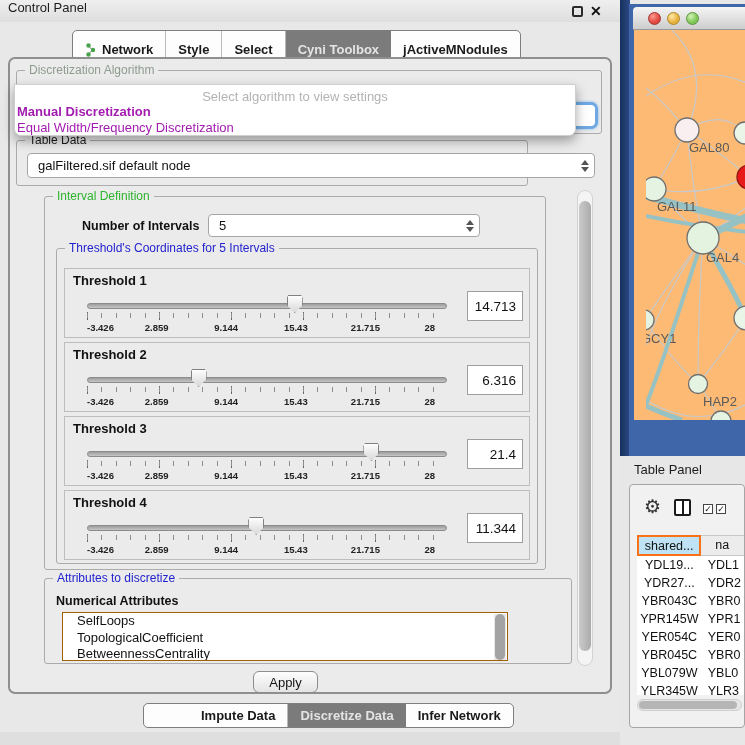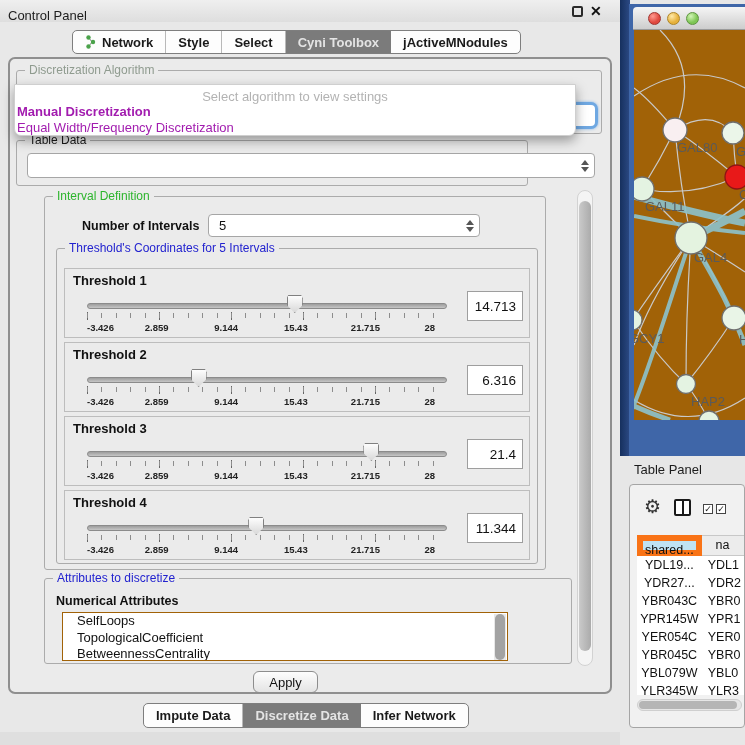--- a/index.html
+++ b/index.html
@@ -3,27 +3,27 @@
 <meta charset="utf-8">
 <style>
   * { margin:0; padding:0; box-sizing:border-box; }
   html,body { width:745px; height:745px; overflow:hidden; }
   body { font-family:"Liberation Sans", sans-serif; background:#e8e8e8; }
   #app { position:relative; width:745px; height:745px; background:#e8e8e8; }
 
   
   .titlebar { position:absolute; left:0; top:0; width:620px; height:22px;
     background:linear-gradient(#efefef,#dedede); }
-  .titlebar-text { position:absolute; left:8px; top:8px; font-size:13px; color:#1c1c1c; }
+  .titlebar-text { position:absolute; left:8px; top:0; font-size:13px; color:#1c1c1c; }
   .float-btn { position:absolute; left:572px; top:6px; width:11px; height:11px;
     border:2px solid #2a2a2a; border-radius:2px; }
   .close-btn { position:absolute; left:590px; top:3px; font-size:14px; font-weight:bold; color:#111; }
 
   .tabgroup { position:absolute; display:flex; background:#fdfdfd; border:1px solid #7e7e7e;
-    border-radius:5px; overflow:hidden; height:24px; }
+    border-radius:5px; overflow:hidden; height:39px; }
   .tab { display:flex; align-items:center; gap:5px; padding:0 12px; font-size:13px;
     font-weight:600; color:#1a1a1a; border-right:1px solid #b9b9b9; white-space:nowrap; }
   .tab:last-child { border-right:none; }
   .tab.sel { background:#7b7b7b; color:#e4e4e4; border-right:none; }
 
   .outer-panel { position:absolute; left:8px; top:57px; width:604px; height:637px;
     border:2px solid #8f8f8f; border-radius:7px; background:#ebebeb; }
 
   .groupbox { position:absolute; border:1px solid #ababab; border-radius:3px; }
   .groupbox-label { position:absolute; top:-8px; left:8px; background:#ebebeb; padding:0 4px;
@@ -107,35 +107,35 @@
   .right-bg { position:absolute; left:620px; top:0; width:125px; height:745px; background:#e7e7e7; }
   .navy-strip { position:absolute; left:620px; top:0; width:10px; height:456px;
     background:linear-gradient(to right,#16305e,#2c4a85); }
   .net-window { position:absolute; left:629px; top:4px; width:116px; height:452px; background:#3f66a8; }
   .net-titlebar { position:absolute; left:4px; top:3px; width:112px; height:23px;
     background:linear-gradient(#f5f5f5,#cdcdcd); border-radius:4px 0 0 0; border-bottom:1px solid #9a9a9a; }
   .light { position:absolute; top:5px; width:13px; height:13px; border-radius:50%; }
   .light.red { left:15px; background:radial-gradient(circle at 35% 30%,#ff9a90,#e0483e 60%); border:1px solid #a03430; }
   .light.yellow { left:34px; background:radial-gradient(circle at 35% 30%,#ffe9a8,#e6b13b 60%); border:1px solid #ad8527; }
   .light.green { left:53px; background:radial-gradient(circle at 35% 30%,#d2f5b6,#7ec654 60%); border:1px solid #5d9440; }
-  .net-canvas { position:absolute; left:634px; top:30px; width:111px; height:390px; background:#a16207; overflow:hidden; }
+  .net-canvas { position:absolute; left:634px; top:30px; width:111px; height:390px; background:#fdba74; overflow:hidden;padding-left:12px; }
 
   .tp-title { position:absolute; left:634px; top:462px; font-size:13px; color:#1c1c1c; }
   .tp-panel { position:absolute; left:629px; top:484px; width:116px; height:244px;
     background:#f1f1f1; border:1px solid #a5a5a5; border-radius:4px; overflow:hidden; }
   .tp-toolbar { position:absolute; left:0; top:0; width:100%; height:44px; }
   .gear { position:absolute; left:14px; top:10px; font-size:19px; color:#333; }
   .col-icon { position:absolute; left:44px; top:14px; width:17px; height:17px;
     border:2px solid #1a1a1a; border-radius:2px; background:#fff; }
   .col-icon::after { content:""; position:absolute; left:6px; top:0; width:2px; height:13px; background:#1a1a1a; }
   .cb { position:absolute; top:19px; width:10px; height:10px; border:1px solid #444;
     background:#fff; font-size:9px; line-height:9px; text-align:center; color:#222; }
   .tp-table { position:absolute; left:7px; top:50px; width:109px; height:160px; overflow:hidden; background:#fff; }
   .tp-head { display:flex; height:21px; }
-  .tp-head .h1 { width:71px; background:#bfe3f4; border:6px solid #f97316;
+  .tp-head .h1 { width:71px; background:#bfe3f4; border:2px solid #f97316;
     font-size:12.5px; color:#111; text-align:center; line-height:19px; }
   .tp-head .h2 { width:48px; background:#ececec; border:1px solid #c8c8c8; border-left:none;
     font-size:12.5px; color:#111; padding-left:14px; line-height:19px; }
   .tp-row { display:flex; height:18px; font-size:12.5px; color:#111; }
   .tp-row .c1 { width:71px; text-align:center; line-height:18px; white-space:nowrap; overflow:hidden; }
   .tp-row .c2 { width:48px; padding-left:6px; line-height:18px; white-space:nowrap; overflow:hidden; }
   .hscroll { position:absolute; left:7px; top:214px; width:105px; height:12px;
     background:#e6e6e6; border:1px solid #cfcfcf; border-radius:6px; }
   .hscroll-thumb { position:absolute; left:1px; top:1px; width:98px; height:8px;
     background:#b5b5b5; border-radius:5px; }
@@ -189,20 +189,21 @@
 
   <div class="popup">
     <div class="popup-placeholder">Select algorithm to view settings</div>
     <div class="popup-item bold">Manual Discretization</div>
     <div class="popup-item plain">Equal Width/Frequency Discretization</div>
   </div>
 
   <div class="groupbox" style="left:16px; top:140px; width:512px; height:46px;">
     <span class="groupbox-label g-black">Table Data</span>
     <div class="combo" style="left:10px; top:12px; width:568px; height:25px;">
+      <span>galFiltered.sif default node</span>
       <span class="spinner">
           <span class="up"></span>
           <span class="down"></span>
         </span>
     </div>
   </div>
 
   <div class="vscroll">
     <div class="vscroll-thumb"></div>
   </div>
@@ -307,21 +308,21 @@
     <div class="attr-item">SelfLoops</div>
     <div class="attr-item">TopologicalCoefficient</div>
     <div class="attr-item">BetweennessCentrality</div>
     <div class="list-scroll">
       <div class="list-thumb"></div>
     </div>
   </div>
 
   <div class="apply-btn">Apply</div>
 
-  <div class="tabgroup" style="left:143px; top:703px; height:25px;">
+  <div class="tabgroup" style="left:143px; top:703px; height:25px;padding-left:45px;">
     <div class="tab">
         <span>Impute Data</span>
       </div>
     <div class="tab sel">
         <span>Discretize Data</span>
       </div>
     <div class="tab">
         <span>Infer Network</span>
       </div>
   </div>

